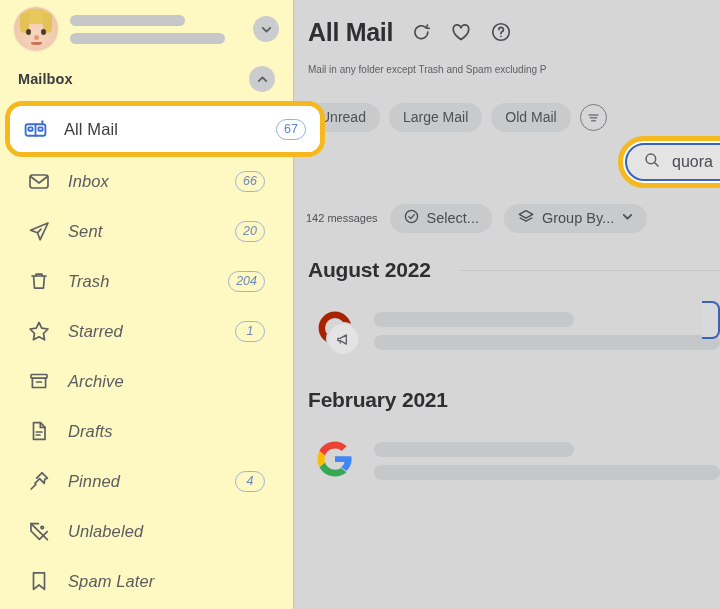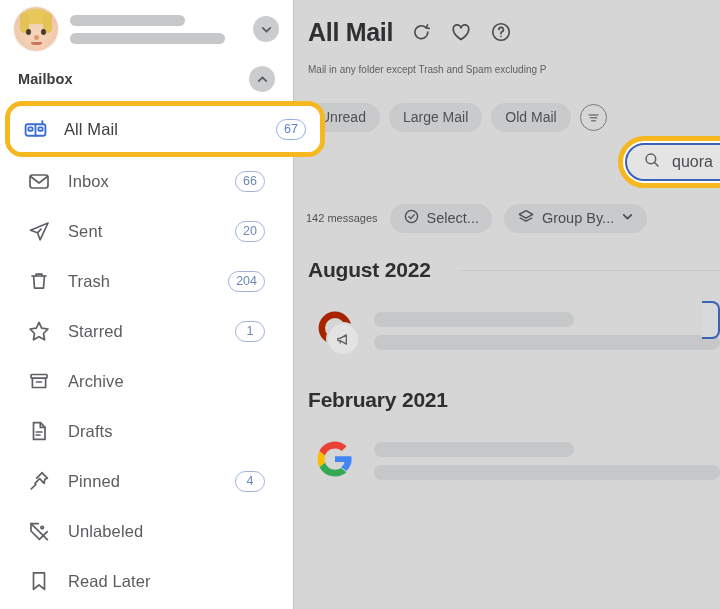--- a/index.html
+++ b/index.html
@@ -7,21 +7,21 @@
     width: 720px; height: 609px;
     overflow: hidden;
     font-family: "Liberation Sans", sans-serif;
     background: #d6d6d6;
   }
   #app { position: relative; width: 720px; height: 609px; display: flex; }
 
   
   #sidebar {
     width: 294px; height: 609px;
-    background: #ffffff;
+    background: #fef9c3;
     position: relative;
     flex: 0 0 294px;
     border-right: 1px solid #c2c3c4;
   }
 
   .account-row {
     display: flex; align-items: center;
     height: 58px; padding: 0 14px 0 14px;
     gap: 12px;
   }
@@ -62,21 +62,21 @@
   }
 
   .section-head {
     display: flex; align-items: center; justify-content: space-between;
     padding: 8px 18px 4px 18px; height: 38px;
   }
   .section-head .title {
     font-size: 14.5px; font-weight: bold; color: #3b3b3d; letter-spacing: .1px;
   }
 
-  .nav-list { padding: 0 14px; }
+  .nav-list { padding: 0 14px; font-style: italic; }
   .nav-item {
     display: flex; align-items: center;
     height: 50px; padding: 0 14px 0 12px;
     gap: 16px; border-radius: 12px; position: relative;
   }
   .nav-item .ico { width: 26px; height: 26px; flex: 0 0 26px; display: flex; align-items: center; justify-content: center; }
   .nav-item .lbl { font-size: 16.5px; color: #5a5c5f; flex: 1; letter-spacing: .1px; }
   .nav-item .badge {
     font-size: 12.5px; color: #6e87b8;
     border: 1.4px solid #9fb2d4; border-radius: 11px;
@@ -334,21 +334,21 @@
         <span class="lbl">Unlabeled</span>
 
       </div>
 
       <div class="nav-item">
         <span class="ico">
           <svg width="24" height="24" viewBox="0 0 24 24" fill="none" stroke="#5e6064" stroke-width="1.7" stroke-linecap="round" stroke-linejoin="round">
             <path d="M6.5 3.8h11v16.6L12 16l-5.5 4.4z"></path>
           </svg>
         </span>
-        <span class="lbl">Read Later</span>
+        <span class="lbl">Spam Later</span>
 
       </div>
 
     </div>
   </div>
 
   <div id="main">
 
     <div class="main-header">
       <div class="main-title">All Mail</div>

